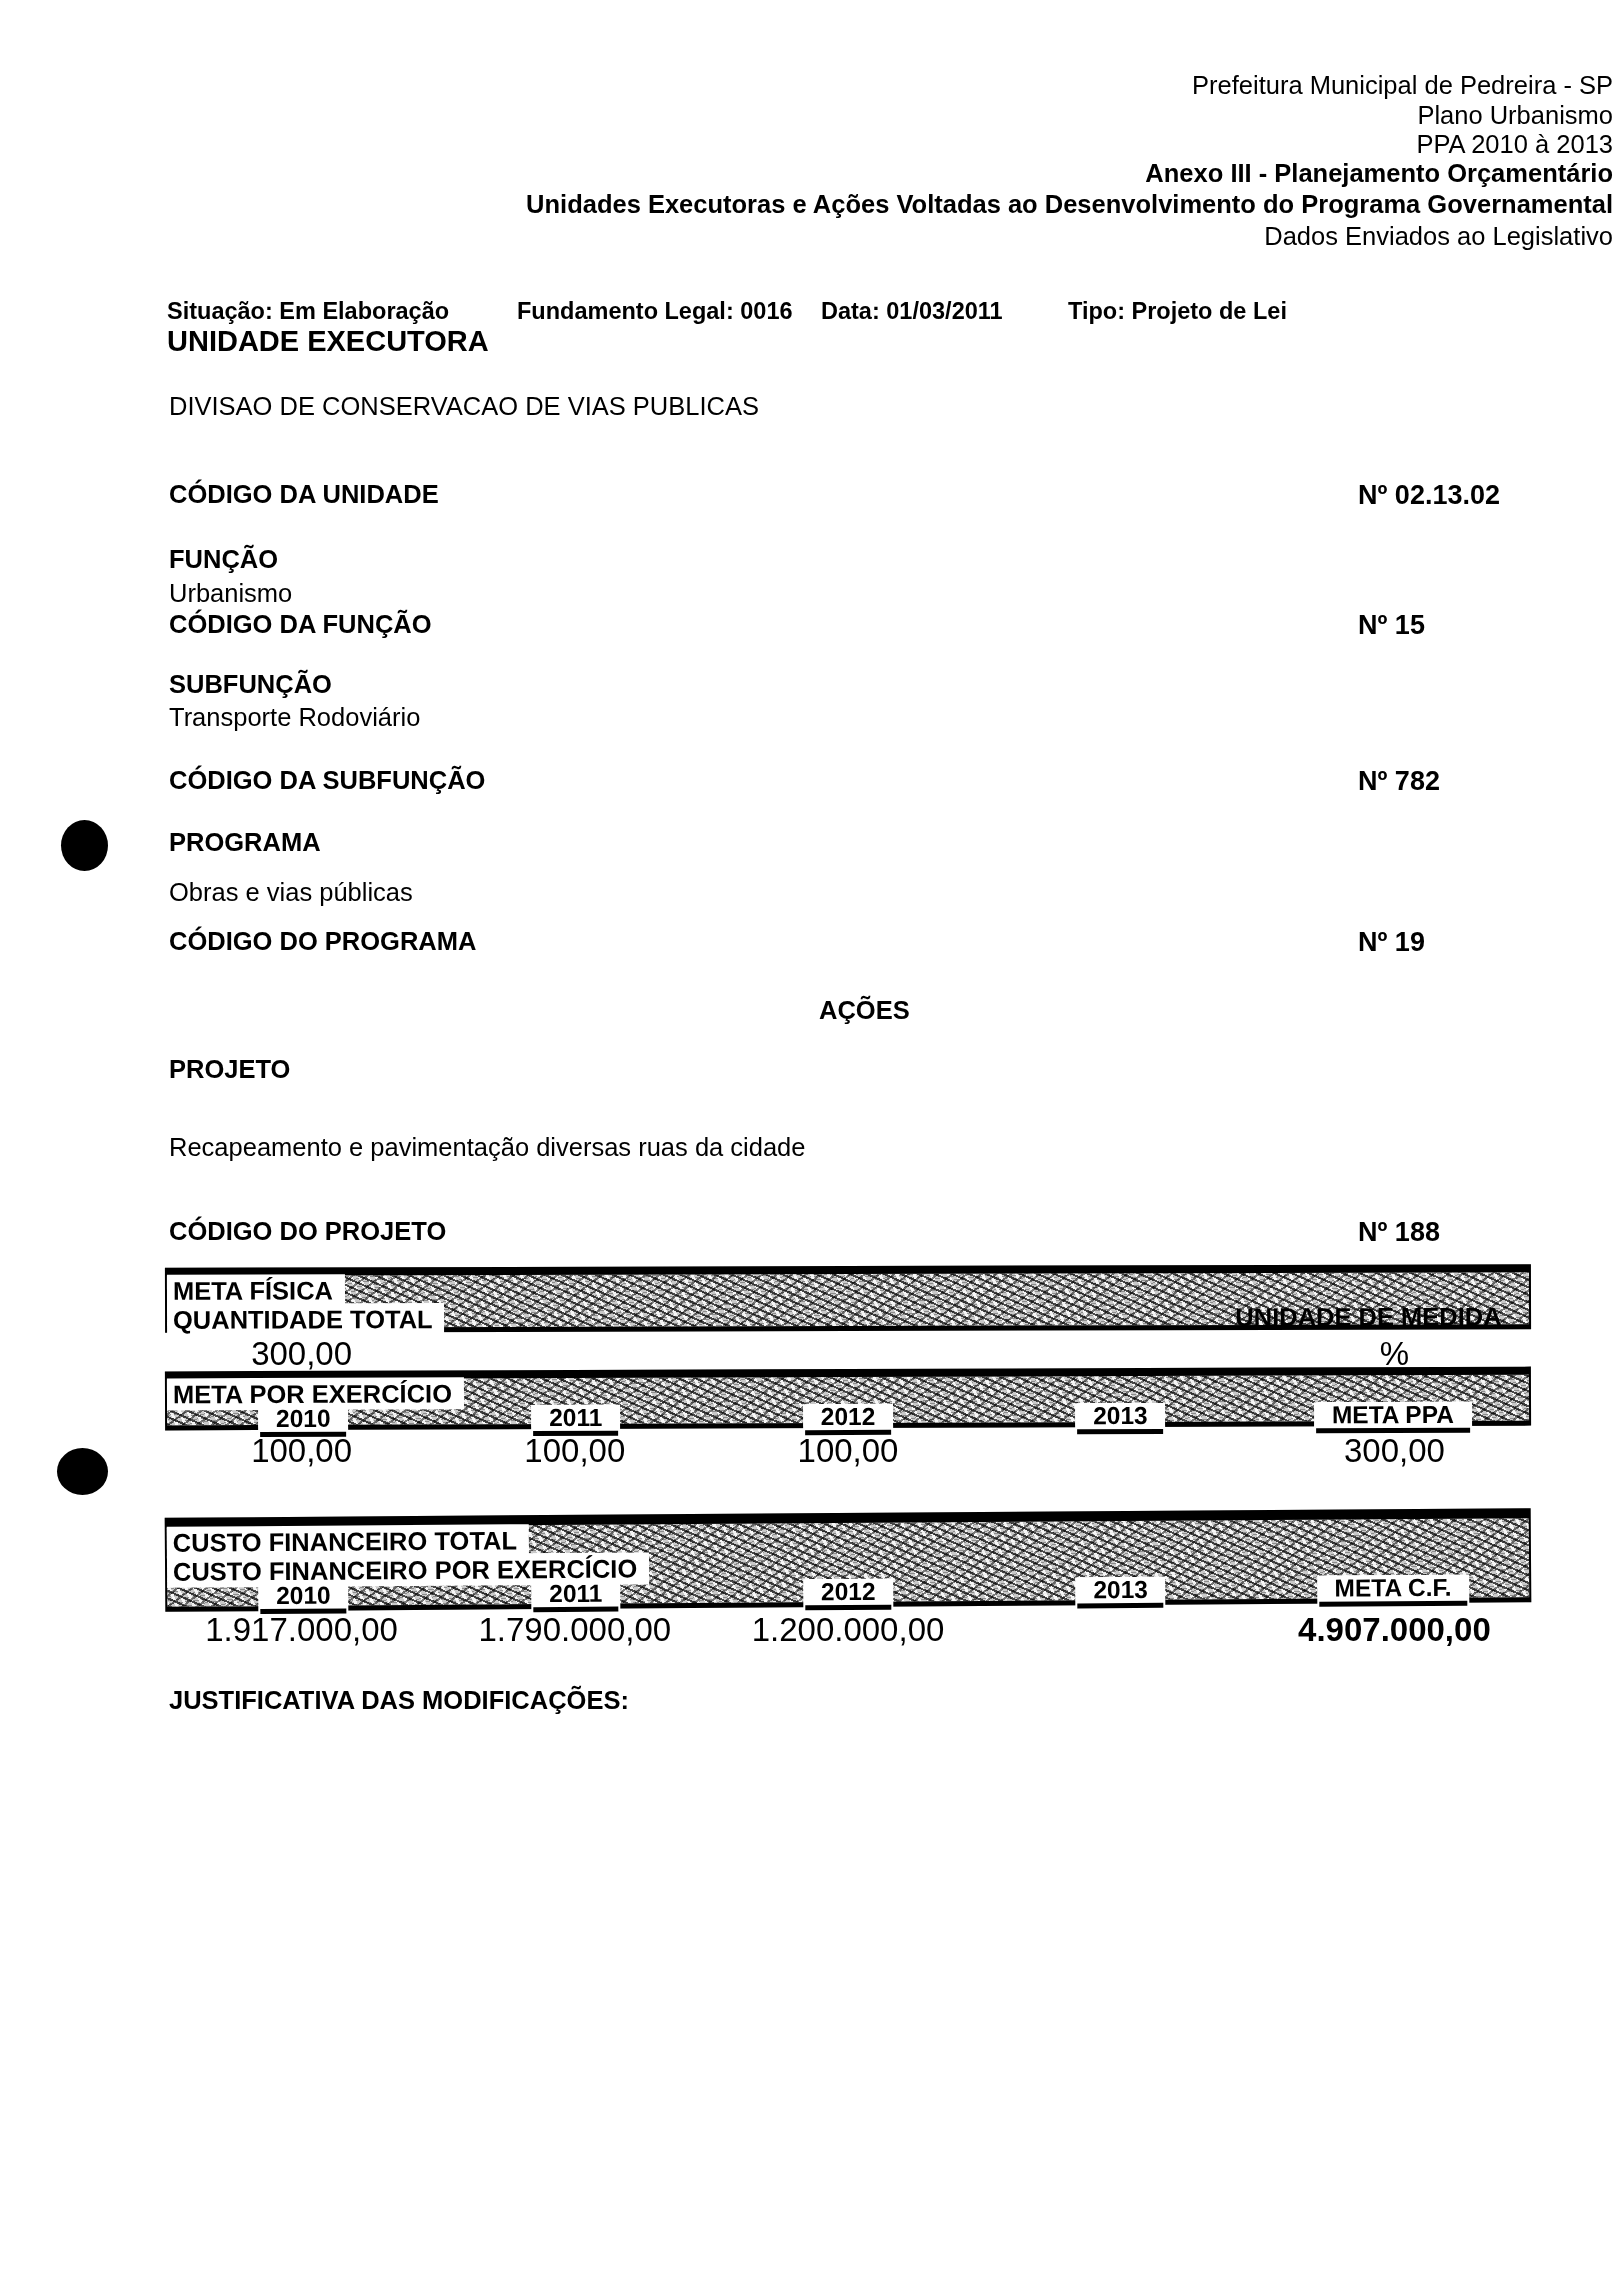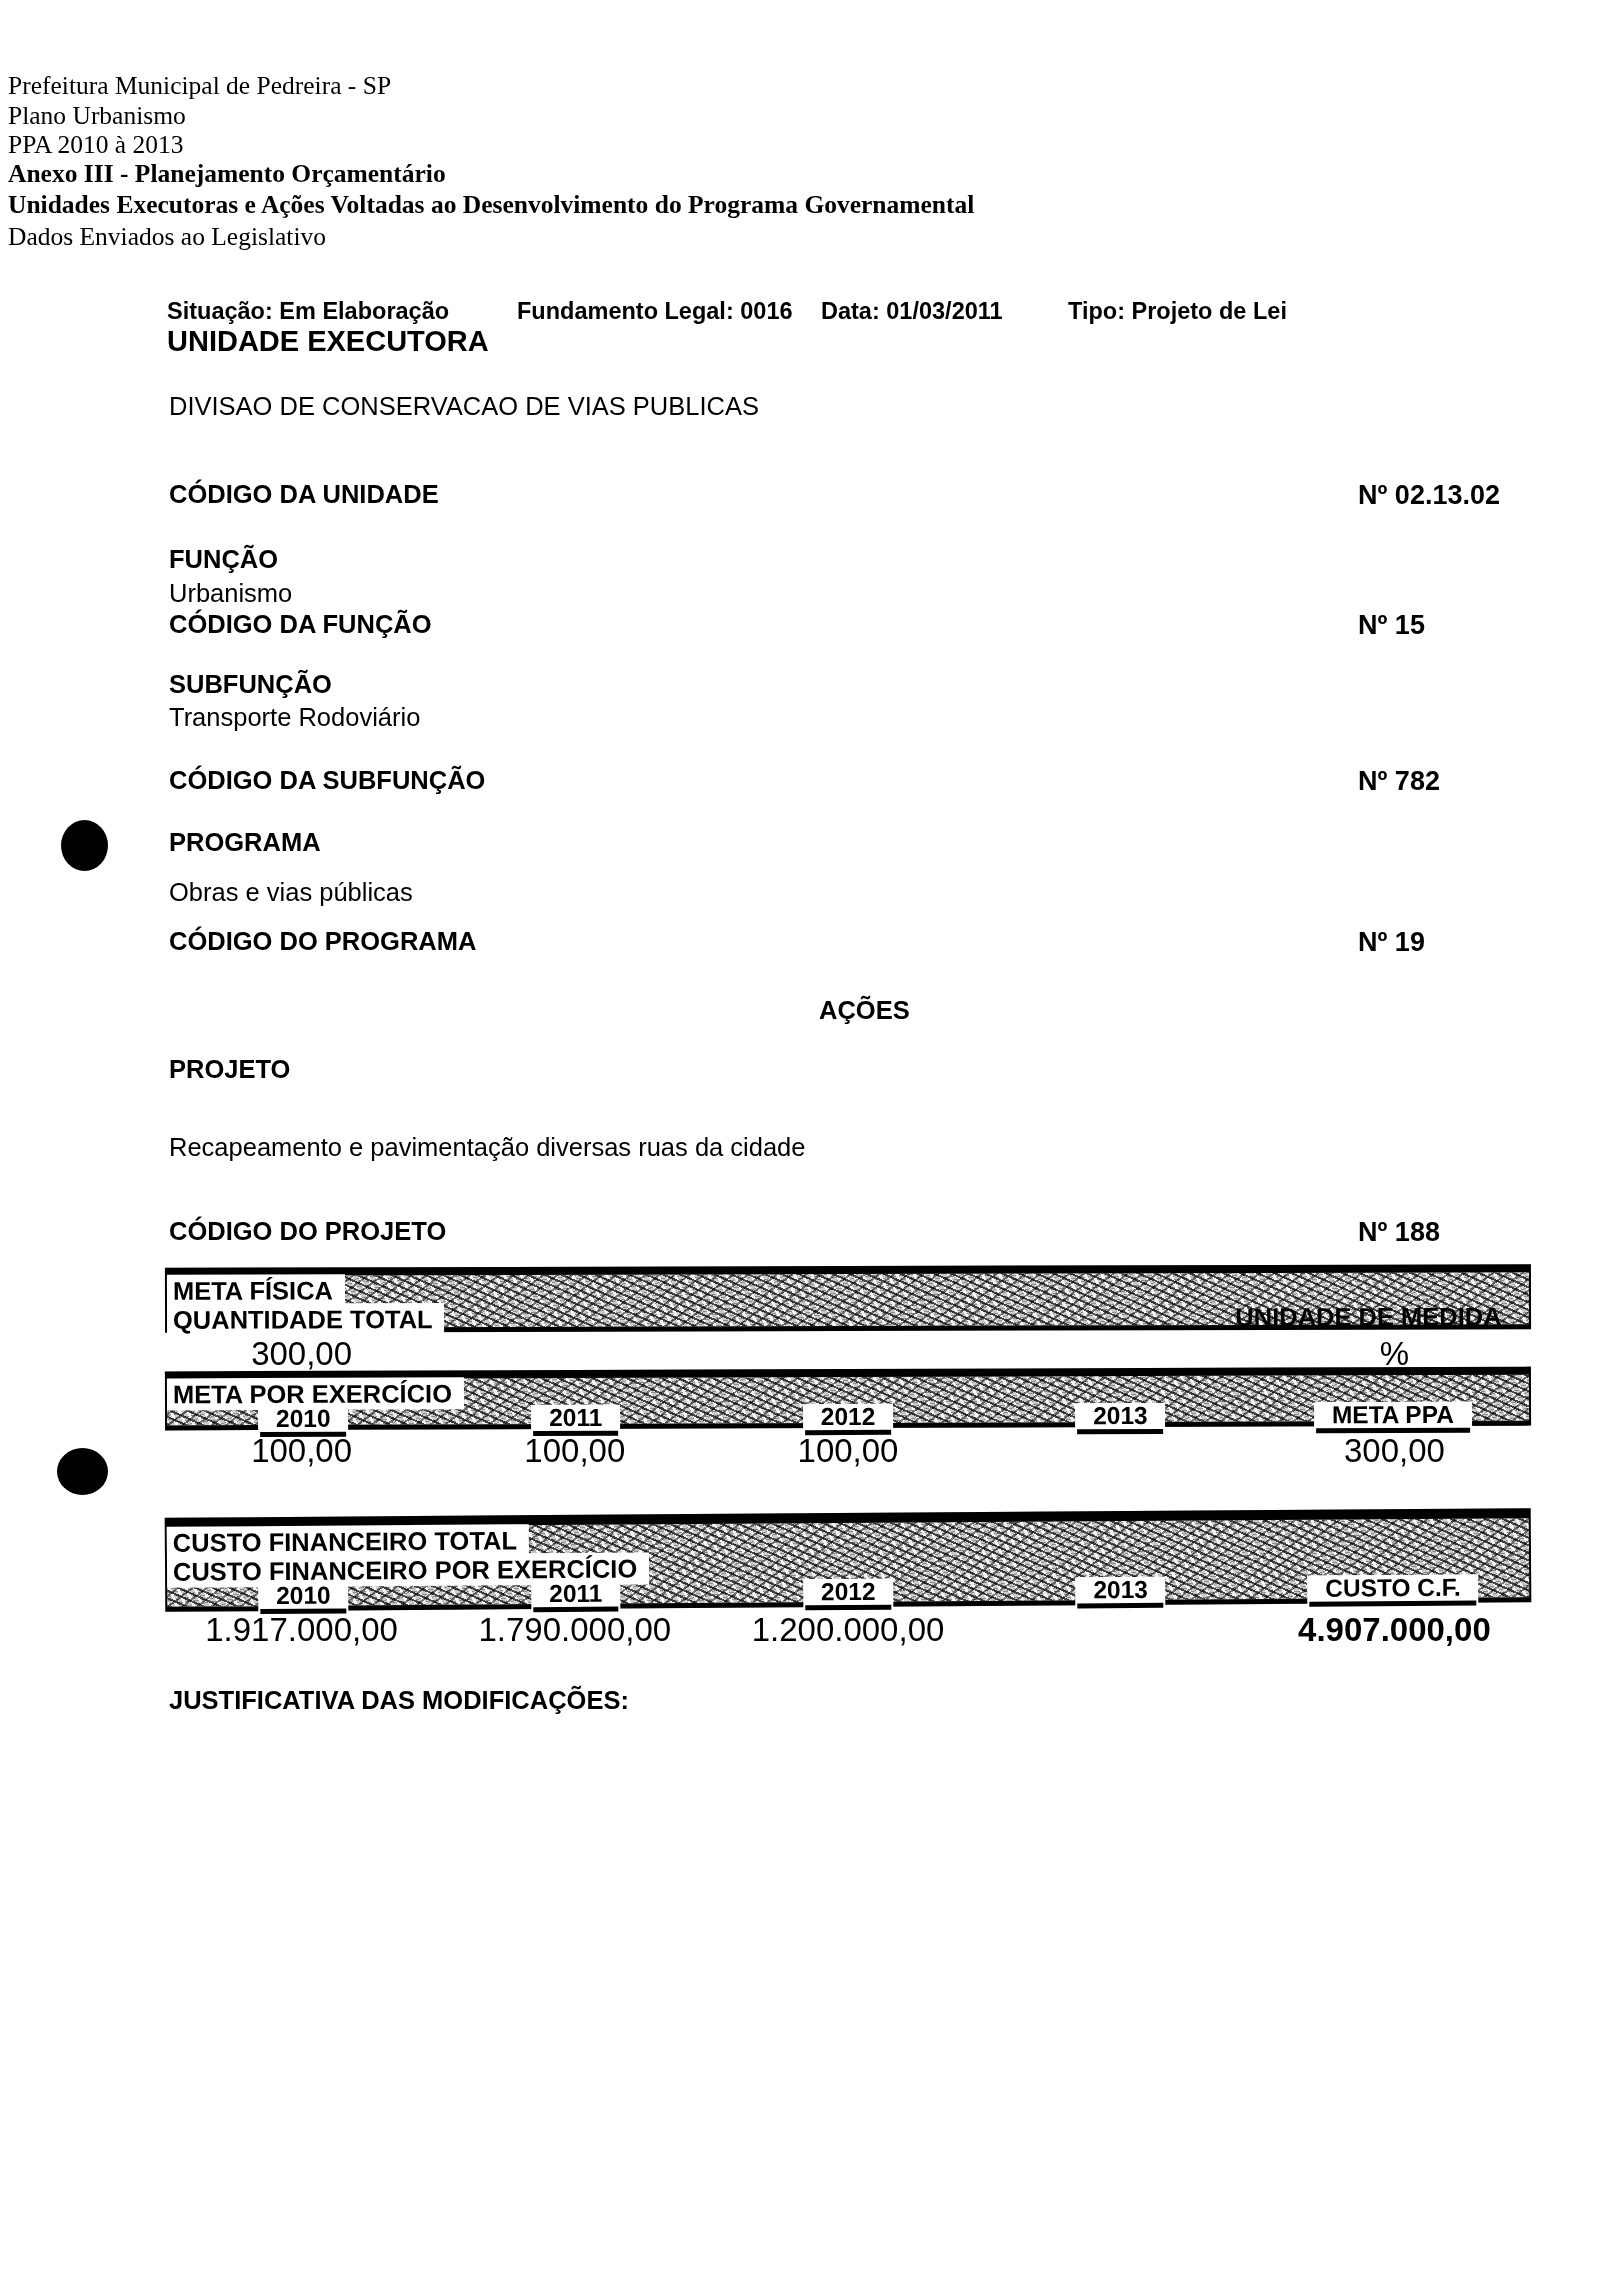--- a/index.html
+++ b/index.html
@@ -7,21 +7,21 @@
     position:relative;
     width:1613px;
     height:2292px;
     background:#ffffff;
     font-family:"Liberation Sans","DejaVu Sans",sans-serif;
     color:#000;
     overflow:hidden;
   }
   .abs{position:absolute;white-space:nowrap;}
   .b{font-weight:bold;}
-  .ctr{left:8px;right:0;text-align:left;font-family:Liberation Serif, serif;}
+  .ctr{left:0;right:0;text-align:right;}
   .fs26{font-size:25.5px;}
   .fs24{font-size:23.5px;text-align:right;}
   .fs30{font-size:29px;}
   
   .code-val{left:1358px;font-weight:bold;font-size:27px;}
   .lbl{left:169px;font-weight:bold;font-size:25.5px;}
   .val{left:169px;font-size:25.5px;}
 
   
   .scan-box{
@@ -160,21 +160,21 @@
       <span class="chip">CUSTO FINANCEIRO TOTAL</span>
     </div>
     <div class="chip-row">
       <span class="chip">CUSTO FINANCEIRO POR EXERCÍCIO</span>
     </div>
     <div class="cols" style="margin-top:-2px;">
       <div class="col"><span class="year-chip">2010</span></div>
       <div class="col"><span class="year-chip">2011</span></div>
       <div class="col"><span class="year-chip">2012</span></div>
       <div class="col"><span class="year-chip">2013</span></div>
-      <div class="col"><span class="year-chip">CUSTO C.F.</span></div>
+      <div class="col"><span class="year-chip">META C.F.</span></div>
     </div>
   </div>
 
   <div class="abs vals cols" style="top:1611px">
     <div class="col">1.917.000,00</div>
     <div class="col">1.790.000,00</div>
     <div class="col">1.200.000,00</div>
     <div class="col"></div>
     <div class="col b">4.907.000,00</div>
   </div>

